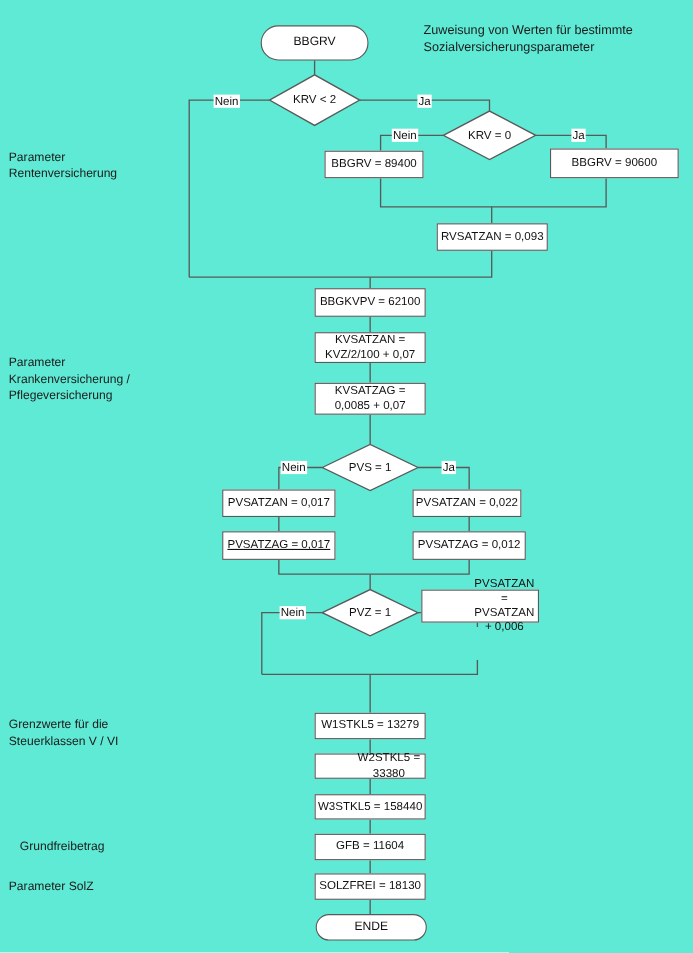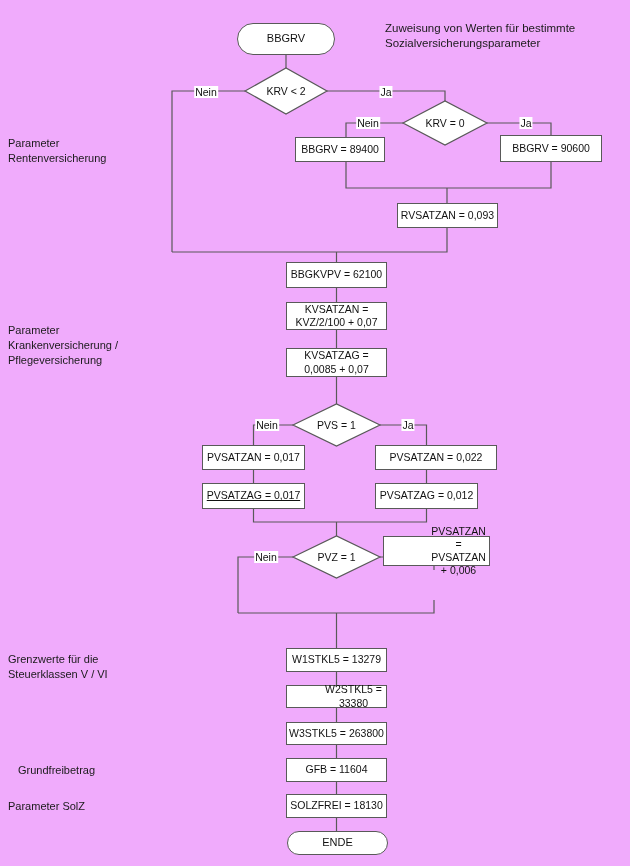--- a/index.html
+++ b/index.html
@@ -5,21 +5,21 @@
   html, body {
     margin: 0;
     padding: 0;
     background: #ffffff;
     font-family: "Liberation Sans", "DejaVu Sans", sans-serif;
   }
   #canvas {
     position: relative;
     width: 630px;
     height: 866px;
-    background: #f0abfc;
+    background: #5eead4;
     overflow: hidden;
     color: #1f1f1f;
   }
   #wires {
     position: absolute;
     left: 0;
     top: 0;
   }
   .node {
     position: absolute;
@@ -145,32 +145,32 @@
   <span class="branch-label" style="left:206px; top:92px;">Nein</span>
   <span class="branch-label" style="left:386px; top:92px;">Ja</span>
   <span class="branch-label" style="left:368px; top:123px;">Nein</span>
   <span class="branch-label" style="left:526px; top:123px;">Ja</span>
   <span class="branch-label" style="left:267px; top:425px;">Nein</span>
   <span class="branch-label" style="left:408px; top:425px;">Ja</span>
   <span class="branch-label" style="left:266px; top:557px;">Nein</span>
   <span class="branch-label" style="left:413px; top:557px;">Ja</span>
 
   <div class="node" style="left:295px; top:137px; width:90px; height:25px;">BBGRV = 89400</div>
-  <div class="node" style="left:500px; top:135px; width:102px; height:27px;">BBGRV = 90600</div>
+  <div class="node" style="left:500px; top:135px; width:117px; height:27px;">BBGRV = 90600</div>
   <div class="node" style="left:397px; top:203px; width:101px; height:25px;">RVSATZAN = 0,093</div>
   <div class="node" style="left:286px; top:262px; width:101px; height:26px;">BBGKVPV = 62100</div>
   <div class="node" style="left:286px; top:302px; width:101px; height:28px;">KVSATZAN =
 KVZ/2/100 + 0,07</div>
   <div class="node" style="left:286px; top:348px; width:101px; height:29px;">KVSATZAG =
 0,0085 + 0,07</div>
   <div class="node" style="left:202px; top:445px; width:103px; height:25px;">PVSATZAN = 0,017</div>
   <div class="node" style="left:202px; top:483px; width:103px; height:26px;text-decoration:underline;">PVSATZAG = 0,017</div>
-  <div class="node" style="left:375px; top:445px; width:122px; height:25px;">PVSATZAN = 0,022</div>
+  <div class="node" style="left:375px; top:445px; width:99px; height:25px;">PVSATZAN = 0,022</div>
   <div class="node" style="left:375px; top:483px; width:103px; height:26px;">PVSATZAG = 0,012</div>
   <div class="node" style="left:383px; top:536px; width:107px; height:30px;padding-left:44px;">PVSATZAN =
 PVSATZAN + 0,006</div>
   <div class="node" style="left:286px; top:648px; width:101px; height:24px;">W1STKL5 = 13279</div>
   <div class="node" style="left:286px; top:685px; width:101px; height:23px;padding-left:34px;">W2STKL5 = 33380</div>
-  <div class="node" style="left:286px; top:722px; width:101px; height:23px;">W3STKL5 = 263800</div>
+  <div class="node" style="left:286px; top:722px; width:101px; height:23px;">W3STKL5 = 158440</div>
   <div class="node" style="left:286px; top:758px; width:101px; height:24px;">GFB = 11604</div>
   <div class="node" style="left:286px; top:794px; width:101px; height:24px;">SOLZFREI = 18130</div>
 
 </div>
 
 </body></html>

